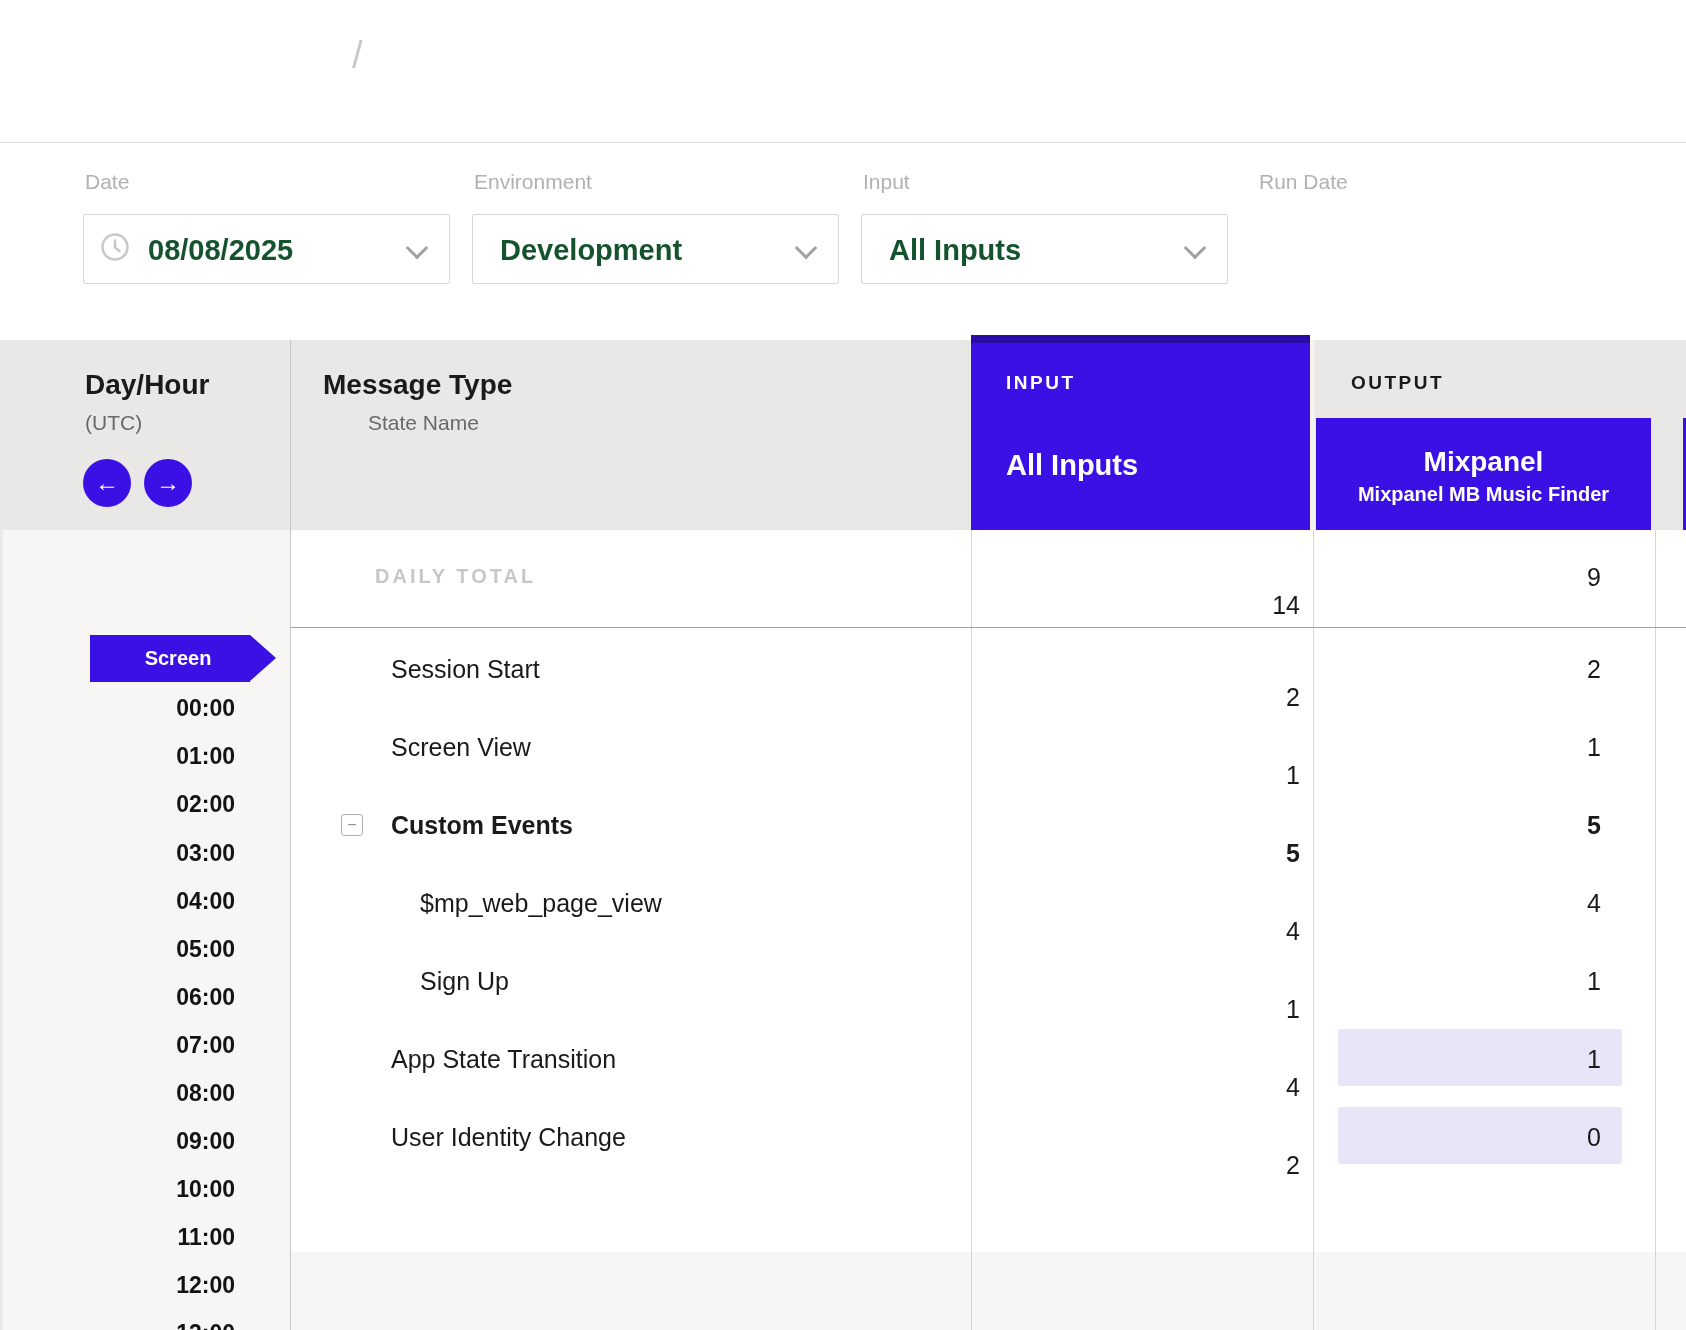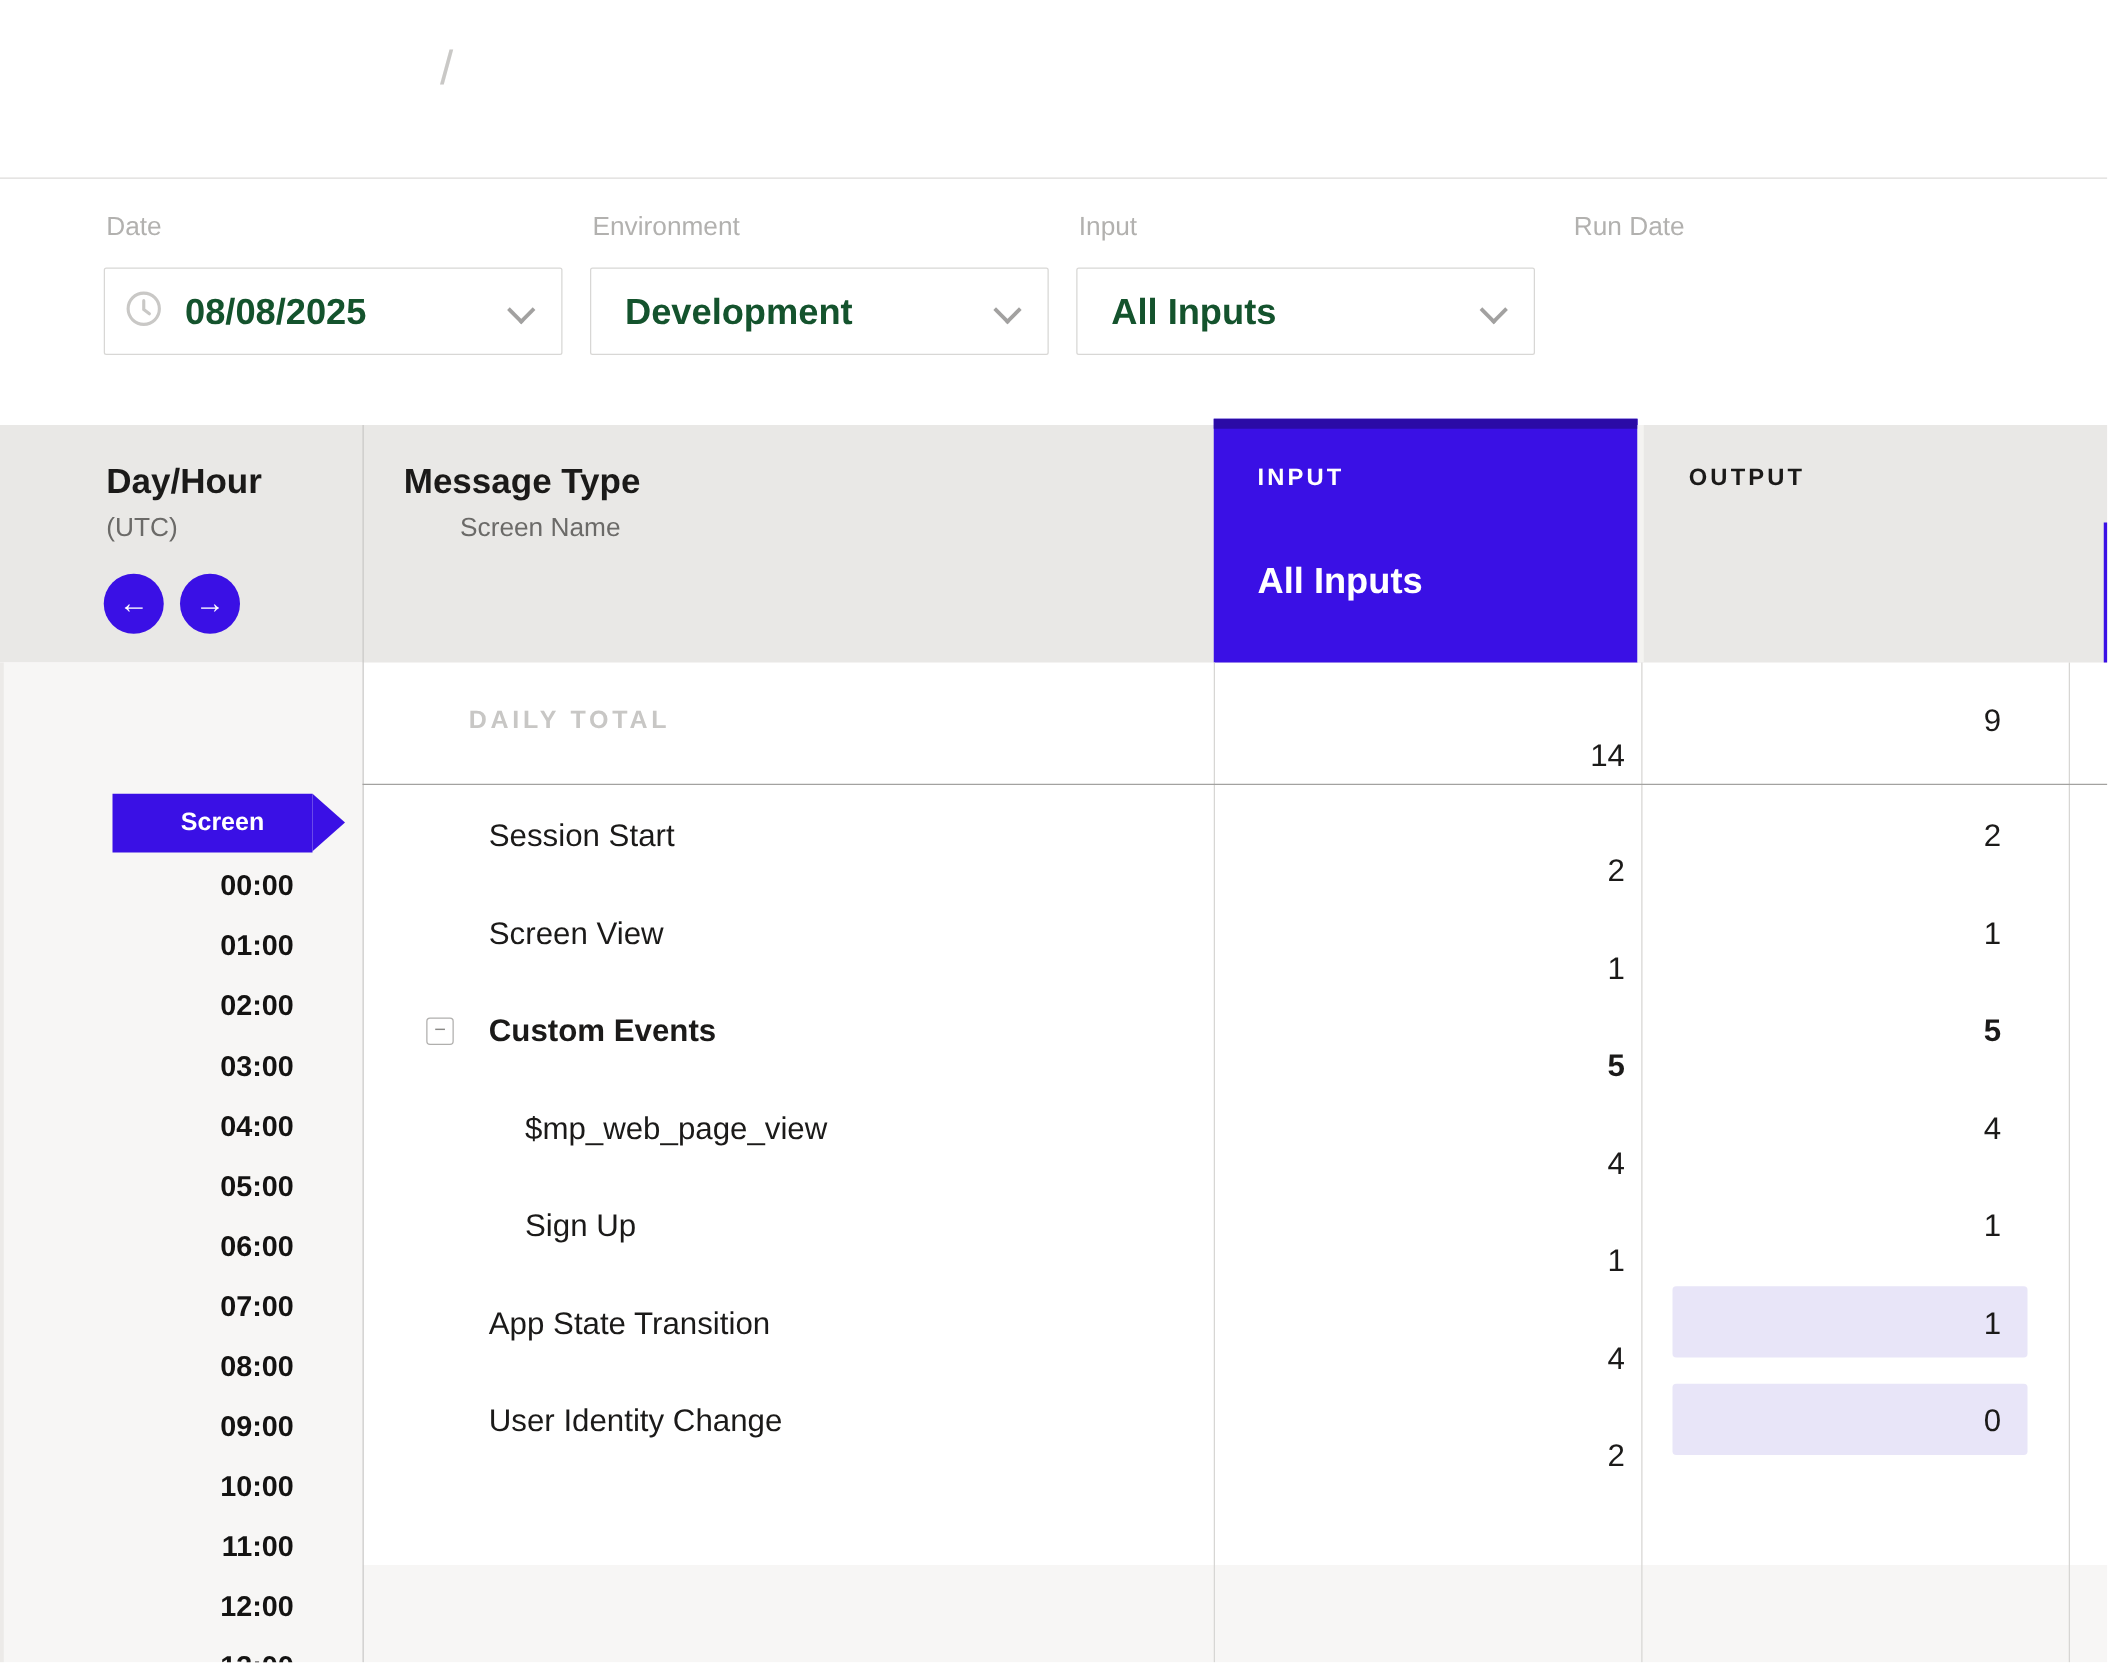--- a/index.html
+++ b/index.html
@@ -99,29 +99,33 @@
   <div class="abs col-title" style="left:85px;top:368px;">Day/Hour</div>
   <div class="abs col-subtitle" style="left:85px;top:410px;">(UTC)</div>
   <button class="abs nav-btn" style="left:83px;top:459px;">
     <span>←</span>
   </button>
   <button class="abs nav-btn" style="left:144px;top:459px;">
     <span>→</span>
   </button>
 
   <div class="abs col-title" style="left:323px;top:368px;">Message Type</div>
-  <div class="abs col-subtitle" style="left:368px;top:410px;">Screen Name</div>
+  <div class="abs col-subtitle" style="left:368px;top:410px;">State Name</div>
 
   <div class="abs input-block"></div>
   <div class="abs input-block-topstrip"></div>
   <div class="abs block-gap"></div>
   <div class="abs mini-header" style="left:1006px;top:371px;color:#fff;">INPUT</div>
   <div class="abs" style="left:1006px;top:447px;font-size:29px;font-weight:700;line-height:36px;color:#fff;">All Inputs</div>
 
   <div class="abs mini-header" style="left:1351px;top:371px;color:#1b1a19;">OUTPUT</div>
+  <div class="abs output-block">
+    <div style="text-align:center;margin-top:27px;font-size:28px;font-weight:700;line-height:34px;">Mixpanel</div>
+    <div style="text-align:center;font-size:20px;font-weight:600;line-height:25px;margin-top:3px;">Mixpanel MB Music Finder</div>
+  </div>
   <div class="abs next-output-sliver"></div>
 
   <div class="abs sidebar-bg"></div>
   <div class="abs footer-bg"></div>
 
   <div class="abs vline" style="left:290px;top:340px;height:990px;background:#c9c8c6;"></div>
   <div class="abs vline" style="left:971px;top:530px;height:800px;"></div>
   <div class="abs vline" style="left:1313px;top:530px;height:800px;"></div>
   <div class="abs vline" style="left:1655px;top:530px;height:800px;"></div>
   <div class="abs daily-divider"></div>

